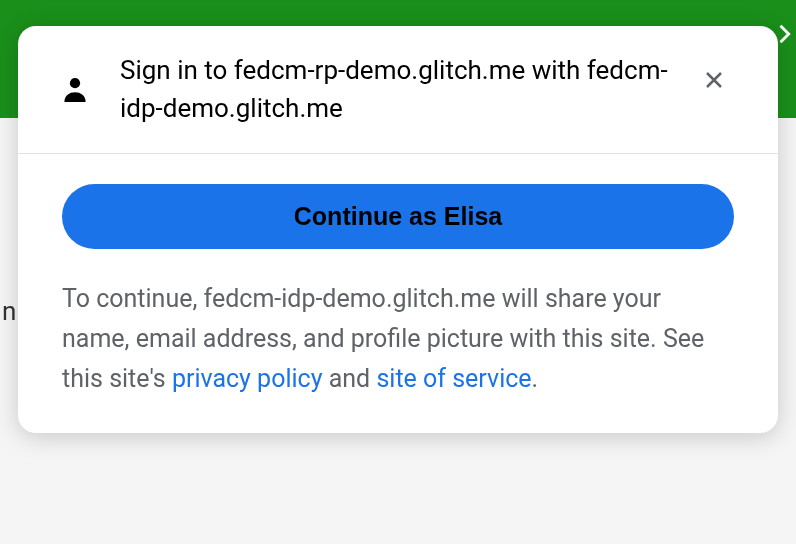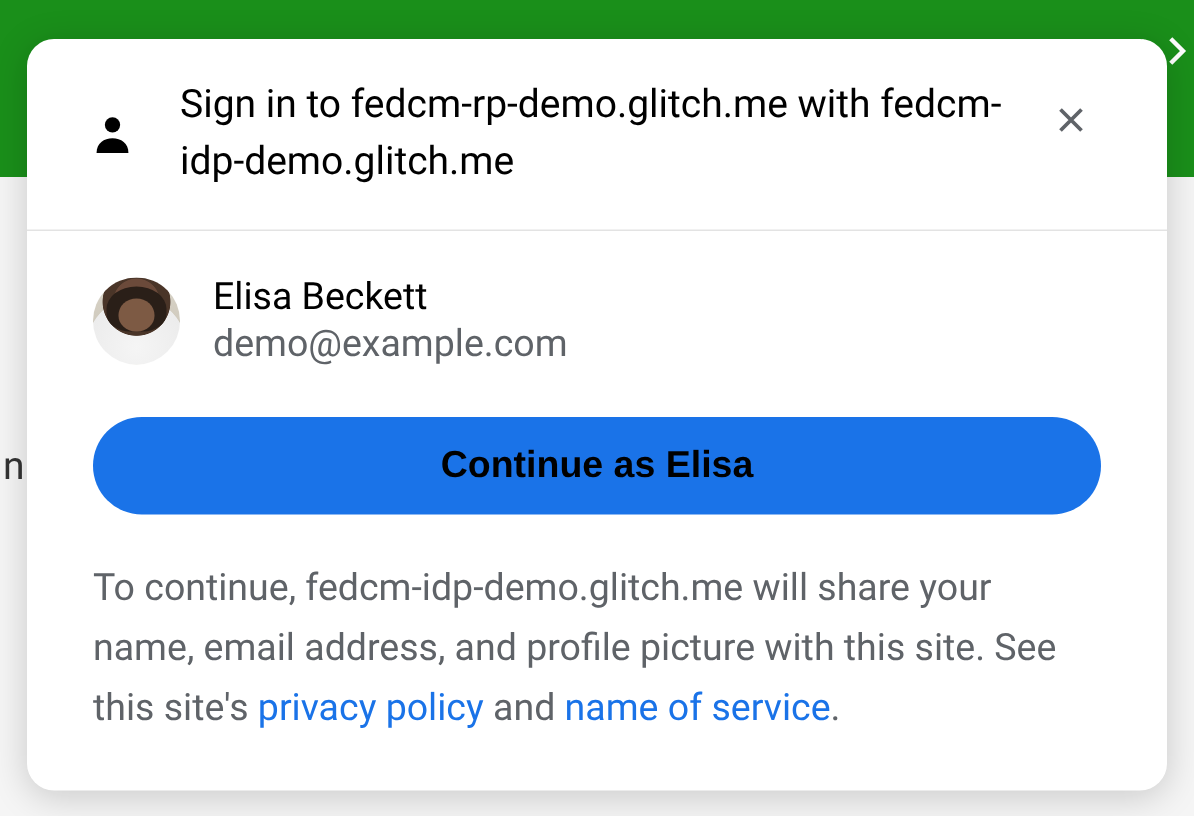--- a/index.html
+++ b/index.html
@@ -198,25 +198,18 @@
         </svg>
     </div>
     <div class="dialog-title">Sign in to fedcm-rp-demo.glitch.me with fedcm-idp-demo.glitch.me</div>
     <div class="close-btn">
       <svg viewBox="0 0 24 24" fill="none">
           <path d="M5 5 L19 19 M19 5 L5 19"></path>
         </svg>
     </div>
   </div>
   <div class="dialog-body">
-    <div class="account-row">
-      <div class="avatar"></div>
-      <div class="account-info">
-        <div class="account-name">Elisa Beckett</div>
-        <div class="account-email">demo@example.com</div>
-      </div>
-    </div>
     <button class="continue-btn">Continue as Elisa</button>
     <div class="disclosure">
-      <span>To continue, fedcm-idp-demo.glitch.me will share your name, email address, and profile picture with this site. See this site's </span><a>privacy policy</a><span> and </span><a>name of service</a><span>.</span>
+      <span>To continue, fedcm-idp-demo.glitch.me will share your name, email address, and profile picture with this site. See this site's </span><a>privacy policy</a><span> and </span><a>site of service</a><span>.</span>
     </div>
   </div>
 </div>
 
 </body></html>

